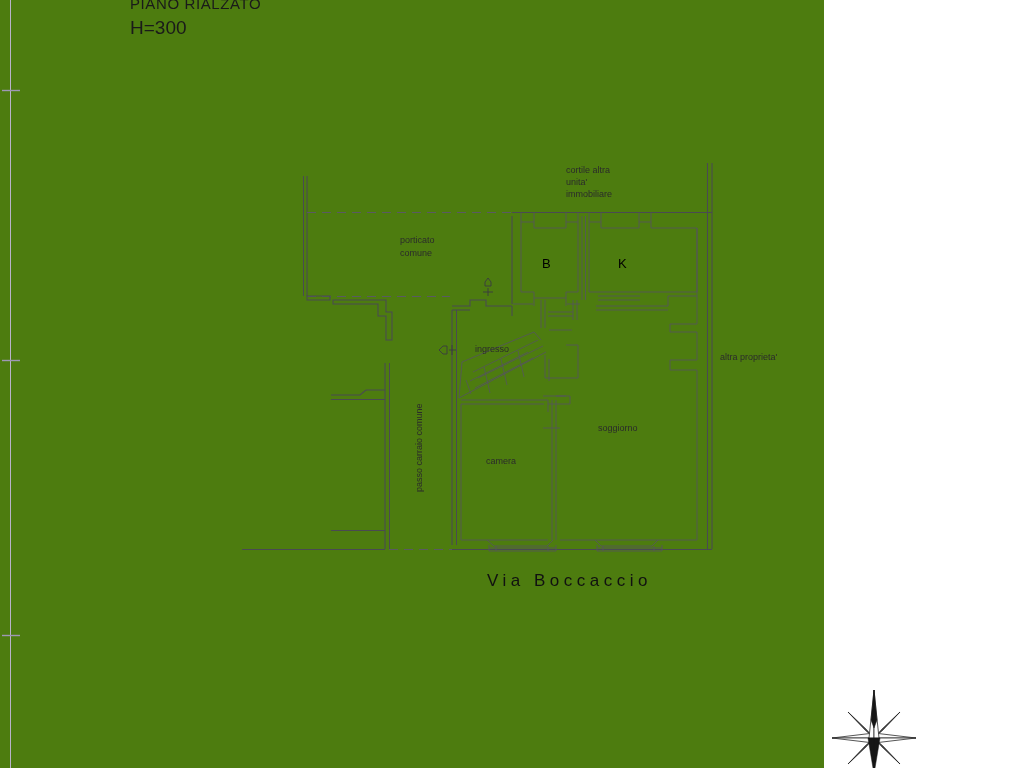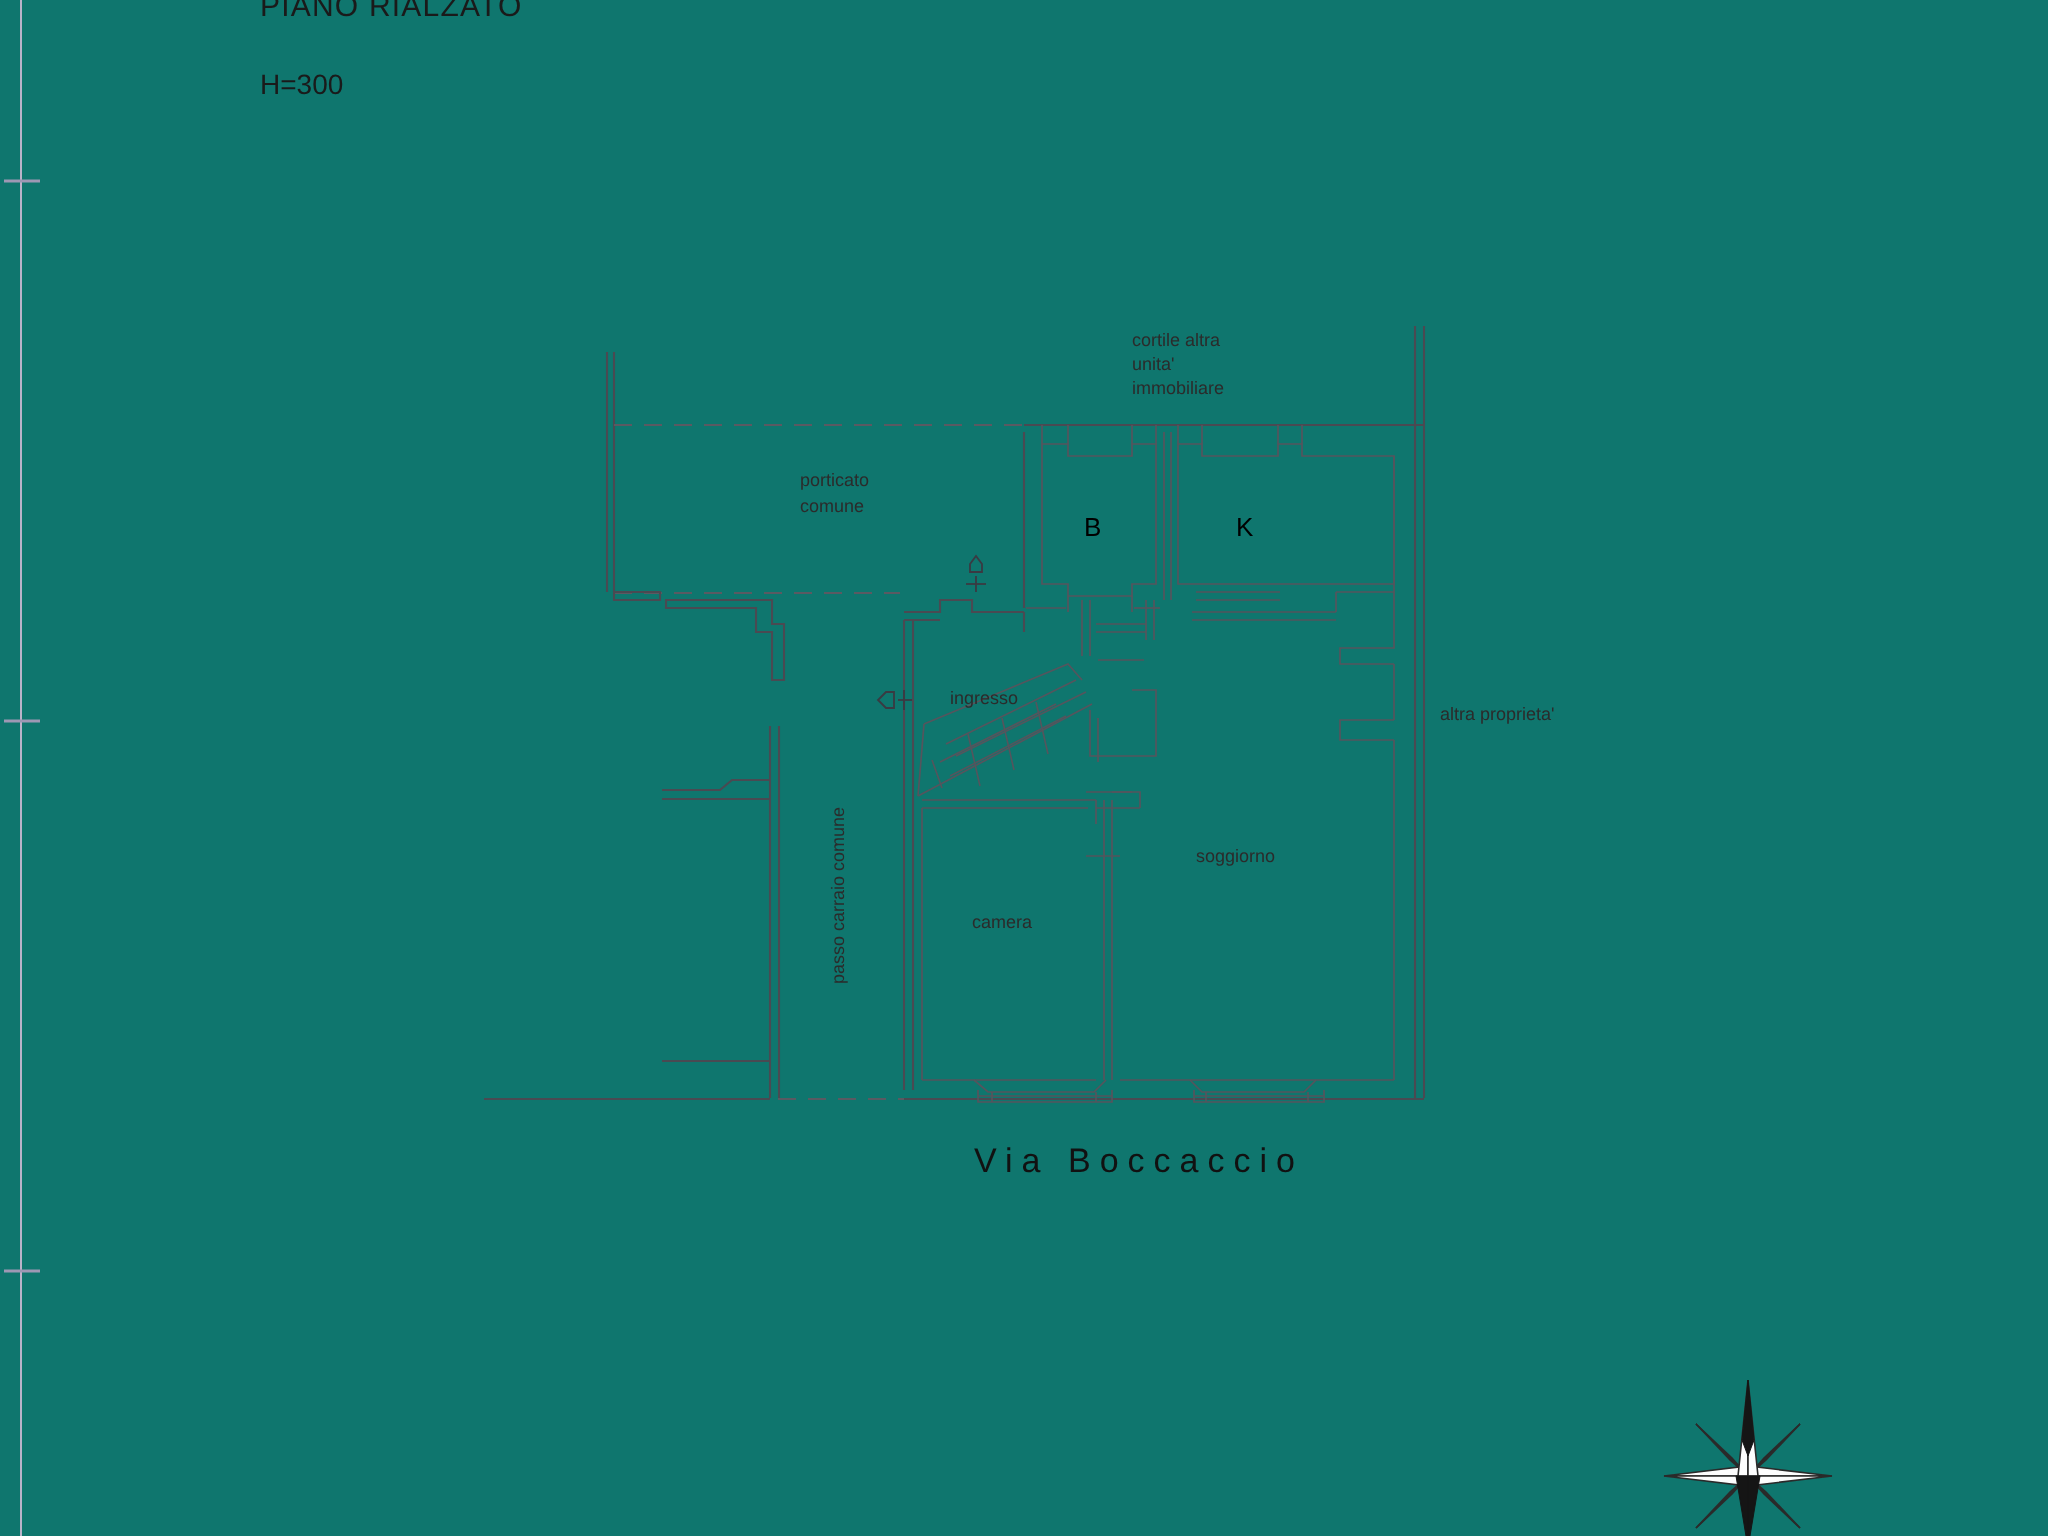--- a/index.html
+++ b/index.html
@@ -12,43 +12,43 @@
     width: 1024px;
     height: 768px;
     overflow: hidden;
     font-family: "Liberation Sans", sans-serif;
     color: #000000;
     position: relative;
   }
   #page {
     position: absolute;
     left: 0; top: 0;
-    width: 1024px;
+    width: 824px;
     height: 768px;
-    background: #0f766e;
+    background: #4d7c0f;
   }
   
   .hdr {
     position: absolute;
     left: 130px;
     top: -6px;
     line-height: 20px;
   }
   .hdr-title {
     font-size: 15px;
     letter-spacing: 0.6px;
     color: #1a1a1a;
     white-space: nowrap;
     display: block;
   }
   .hdr-sub {
-    font-size: 14px;
+    font-size: 19px;
     color: #1a1a1a;
     display: block;
-    margin-top: 18px;
+    margin-top: 4px;
   }
   
   #plan-svg {
     position: absolute;
     left: 0;
     top: 0;
   }
   .lbl {
     font-family: "Liberation Sans", sans-serif;
     font-size: 9px;

